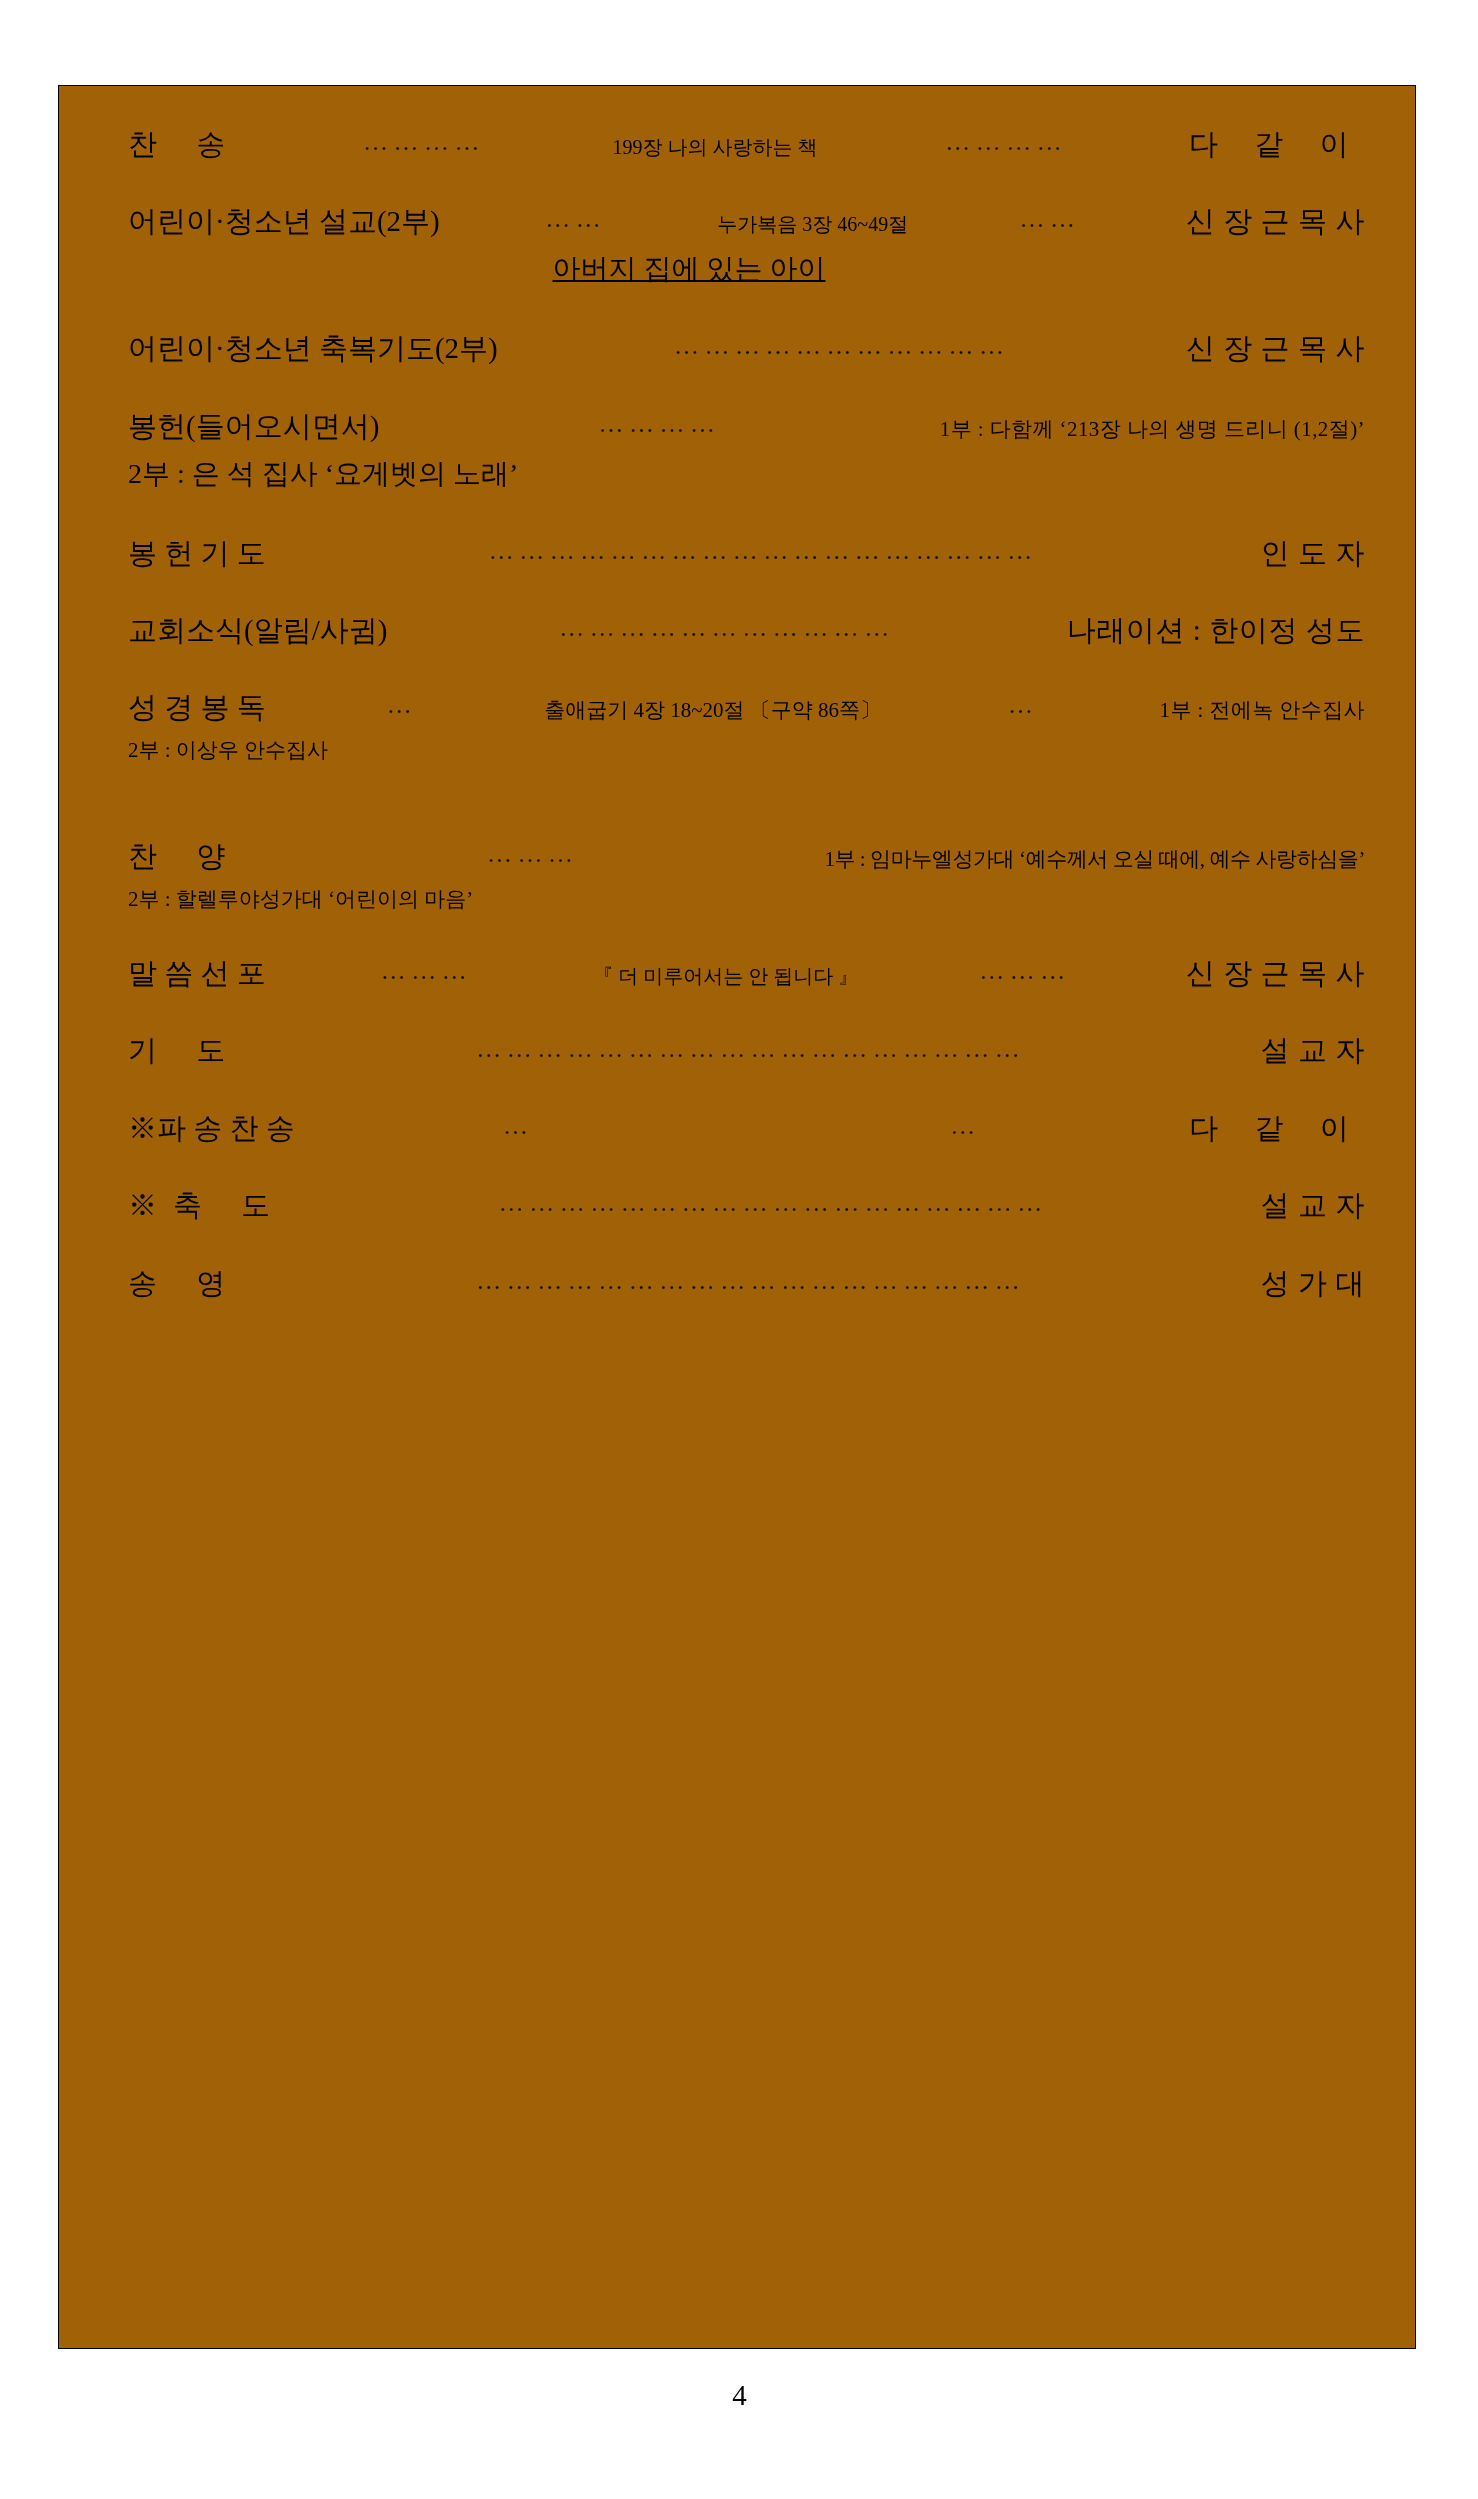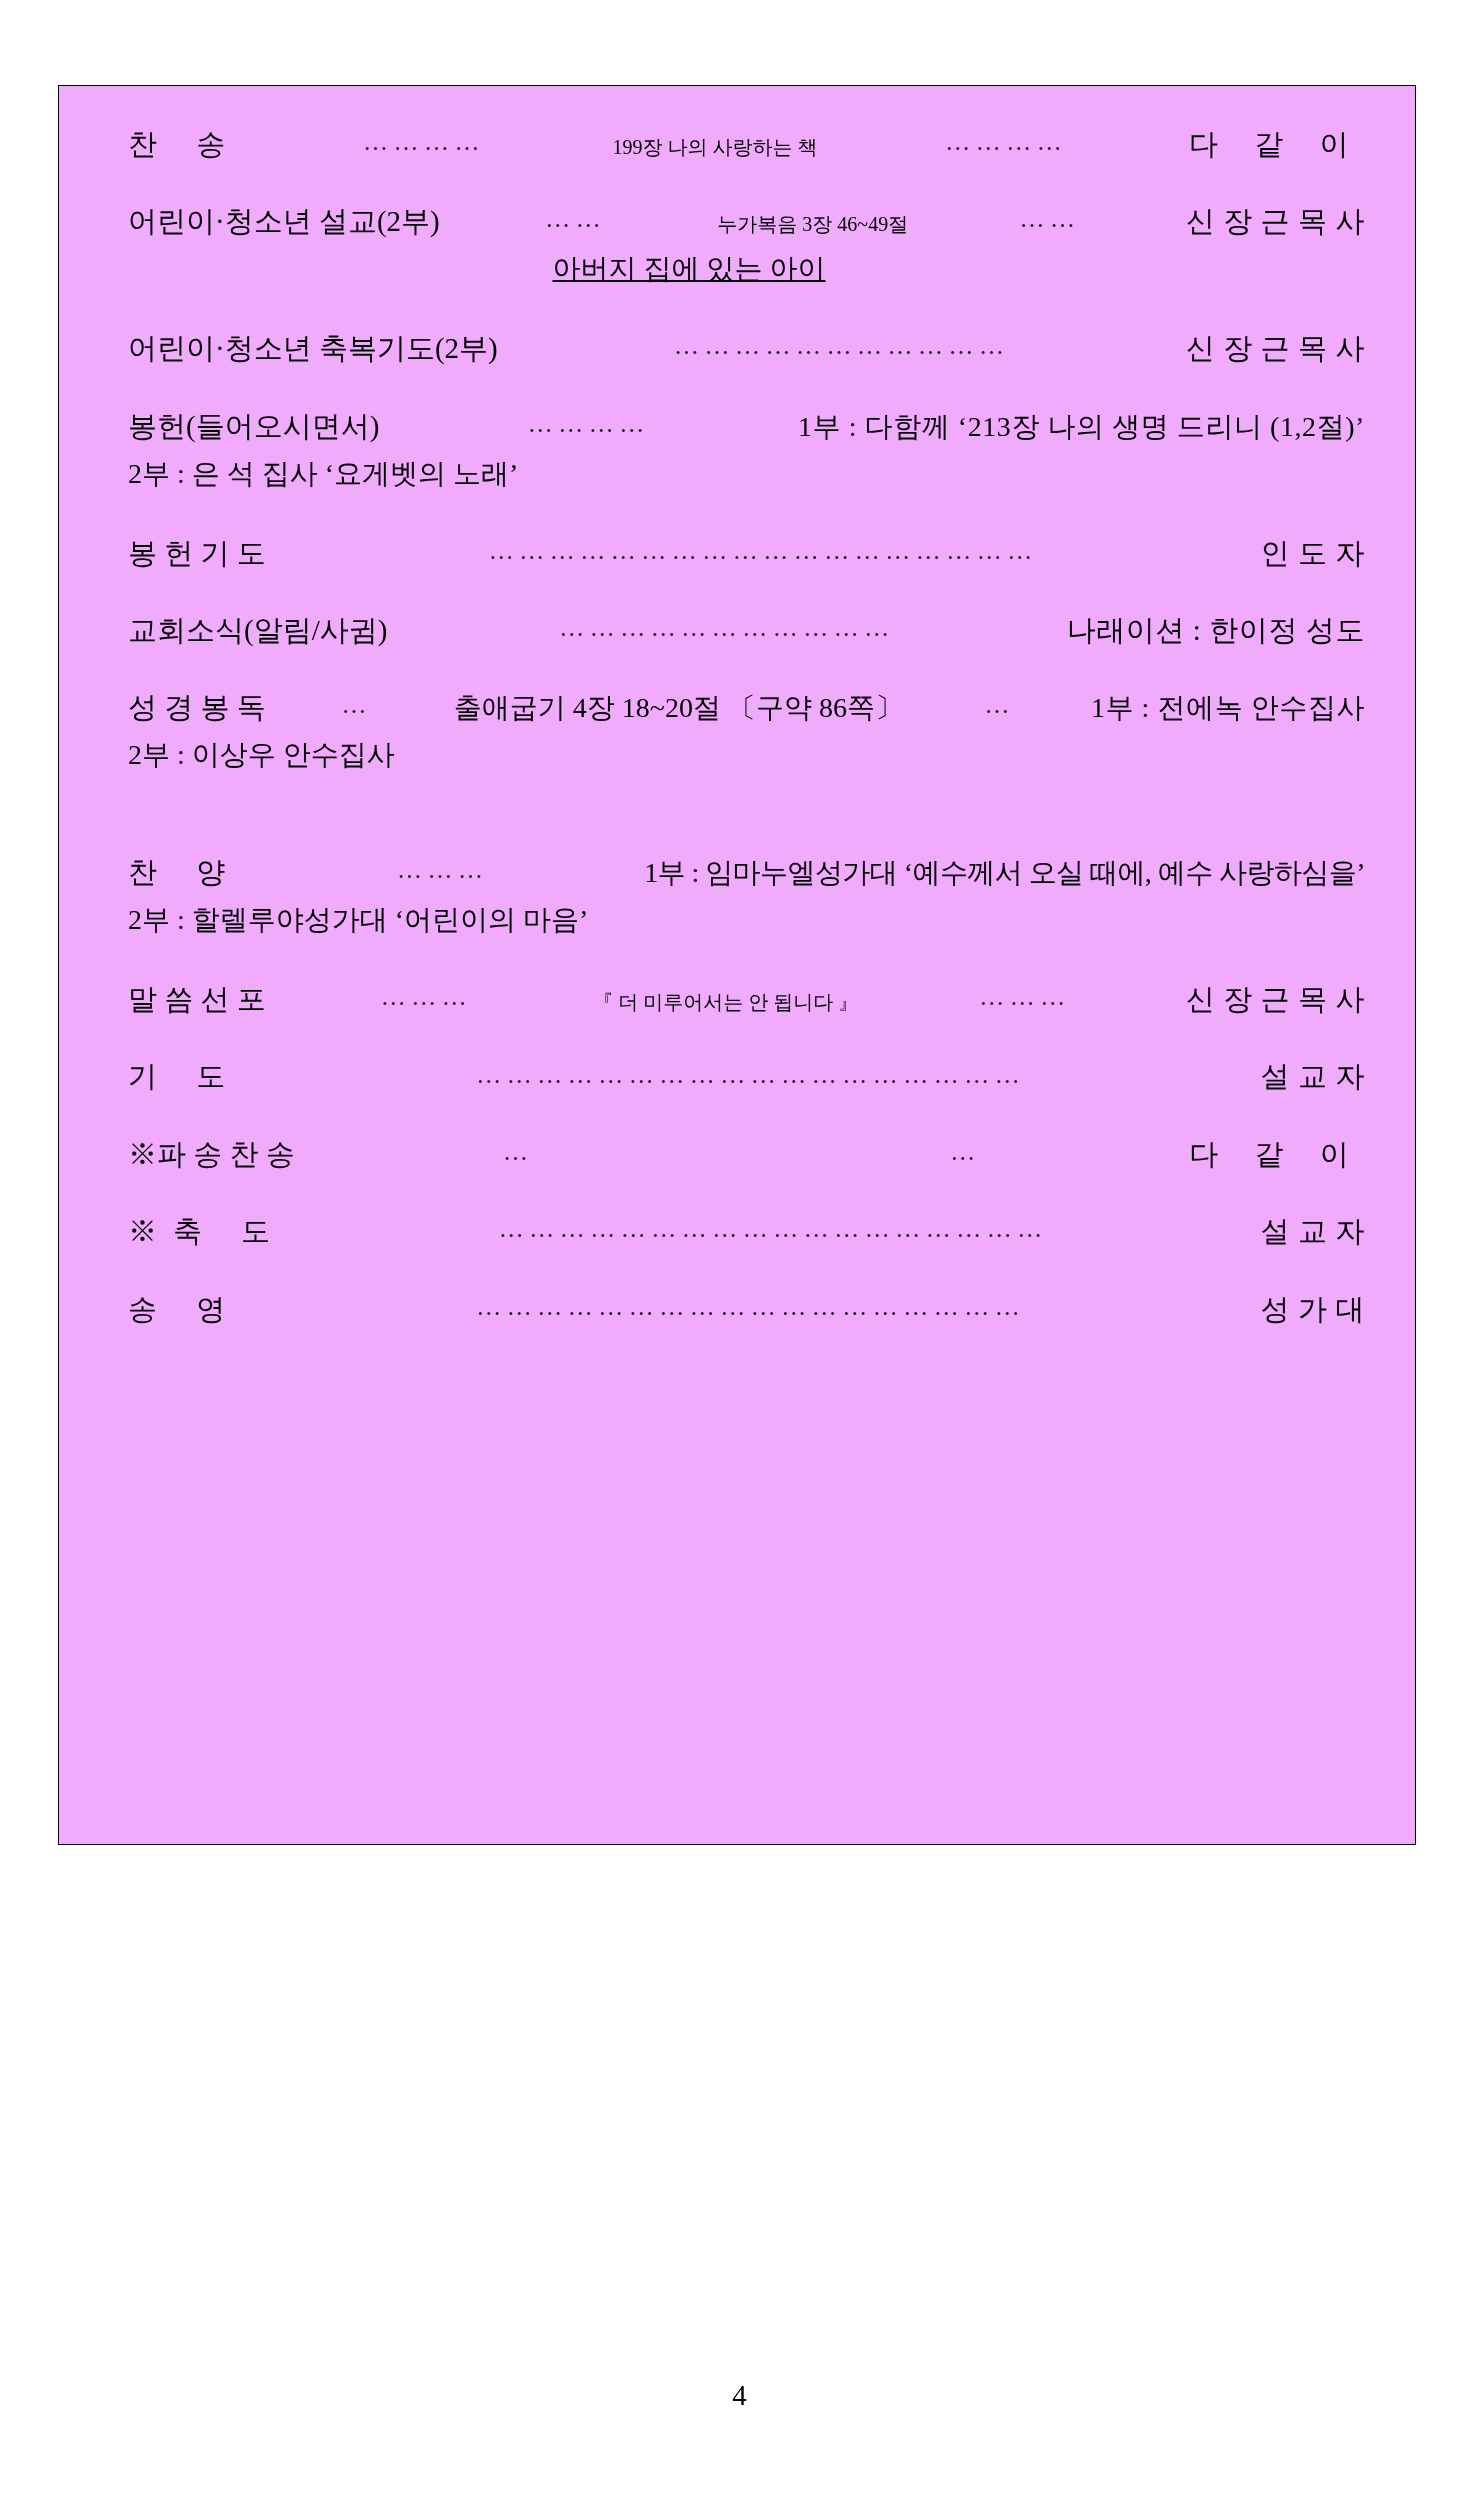--- a/index.html
+++ b/index.html
@@ -11,24 +11,24 @@
     font-family: "Liberation Serif", "DejaVu Serif", serif;
     width: 1479px;
     height: 2500px;
     position: relative;
   }
   .page {
     position: absolute;
     left: 58px;
     top: 85px;
     width: 1358px;
-    height: 1760px;
+    height: 2264px;
     border: 1.9px solid #000000;
     box-sizing: border-box;
-    background: #f0abfc;
+    background: #a16207;
   }
   .inner {
     position: absolute;
     left: 69px;
     top: 42px;
     right: 50px;
     bottom: 29px;
   }
   .order-row {
     display: flex;
@@ -83,21 +83,21 @@
     text-align: left;
     padding-right: 19px;
   }
   .second-line.mid-ish {
     text-align: center;
     padding-left: 58px;
     padding-right: 173px;
     text-decoration: underline;
   }
   .small {
-    font-size: 28px;
+    font-size: 21px;
   }
   .tight {
     letter-spacing: -0.02em;
     margin-top: 39px;
   }
   .page-number {
     position: absolute;
     left: 0;
     right: 0;
     top: 2379px;

